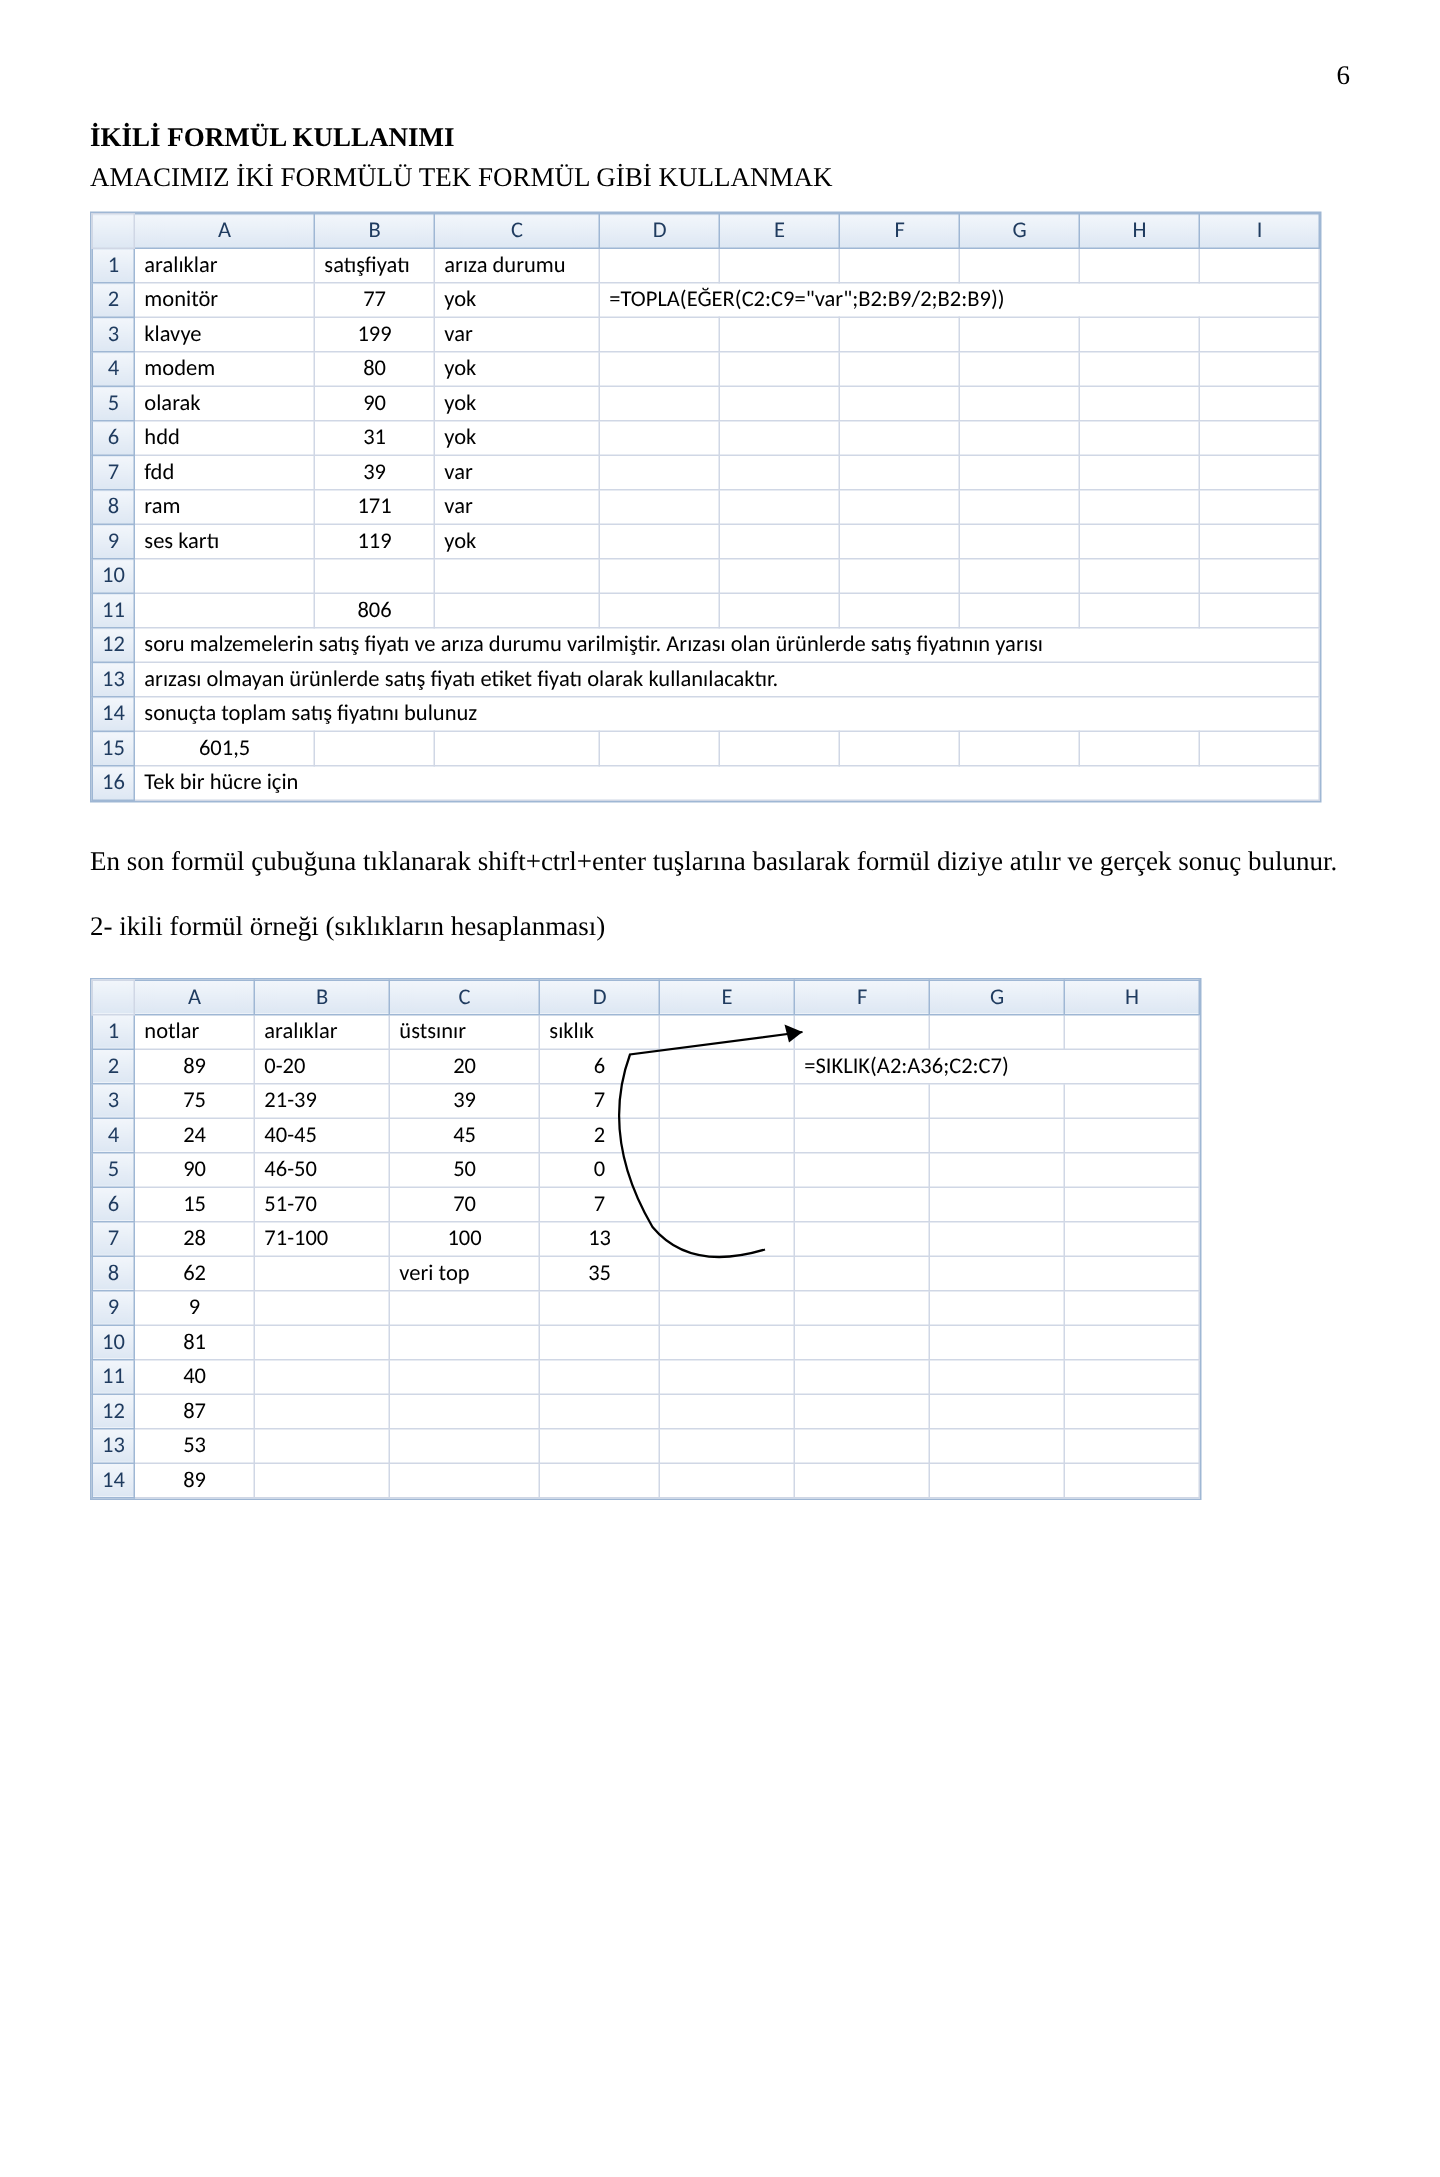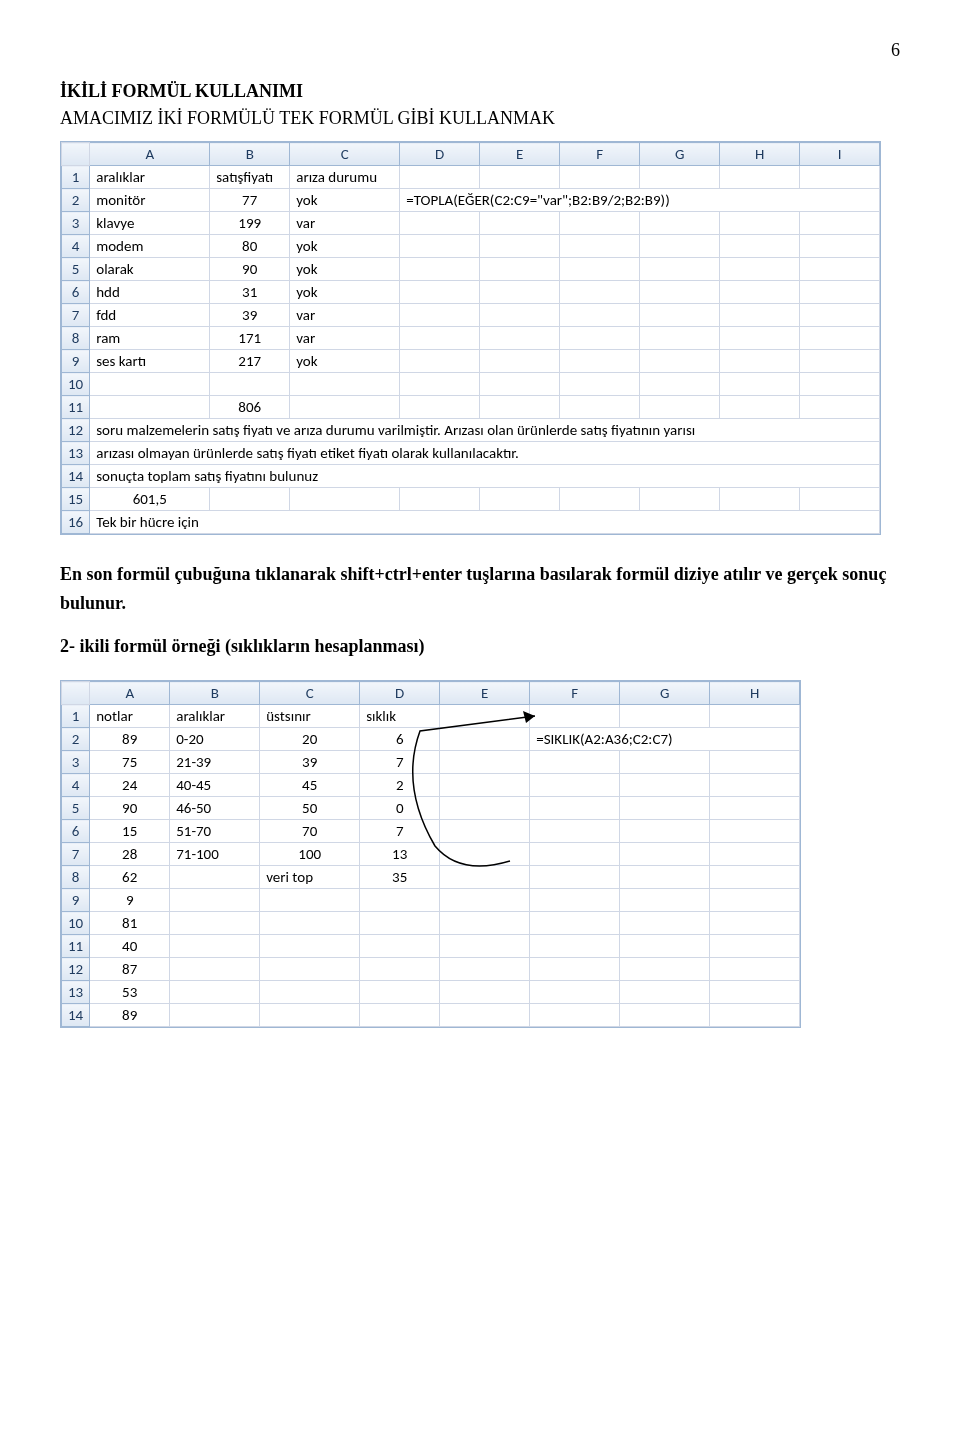--- a/index.html
+++ b/index.html
@@ -8,21 +8,21 @@
     padding: 40px 60px;
     font-family: "Times New Roman", Times, serif;
     font-size: 18px;
     color: #000;
     background: #fff;
     width: 960px;
   }
   .page-num { text-align: right; font-size: 18px; margin-bottom: 20px; }
   .heading { font-weight: bold; margin: 6px 0; }
   .subheading { margin: 4px 0 6px 0; }
-  .body-text { margin: 14px 0; line-height: 1.6; font-weight: bold; }
+  .body-text { margin: 14px 0; line-height: 1.6; }
 
   .ss {
     font-family: Calibri, Arial, sans-serif;
     font-size: 15px;
     border: 1px solid #9fb7d4;
     background: #fff;
     display: inline-block;
     margin: 6px 0 6px 0;
   }
   .ss table { border-collapse: collapse; }
@@ -185,21 +185,21 @@
           <td></td>
           <td></td>
           <td></td>
           <td></td>
           <td></td>
           <td></td>
         </tr>
   <tr>
           <th class="rowhdr">9</th>
           <td>ses kartı</td>
-          <td class="num">217</td>
+          <td class="num">119</td>
           <td>yok</td>
           <td></td>
           <td></td>
           <td></td>
           <td></td>
           <td></td>
           <td></td>
         </tr>
   <tr>
           <th class="rowhdr">10</th>

